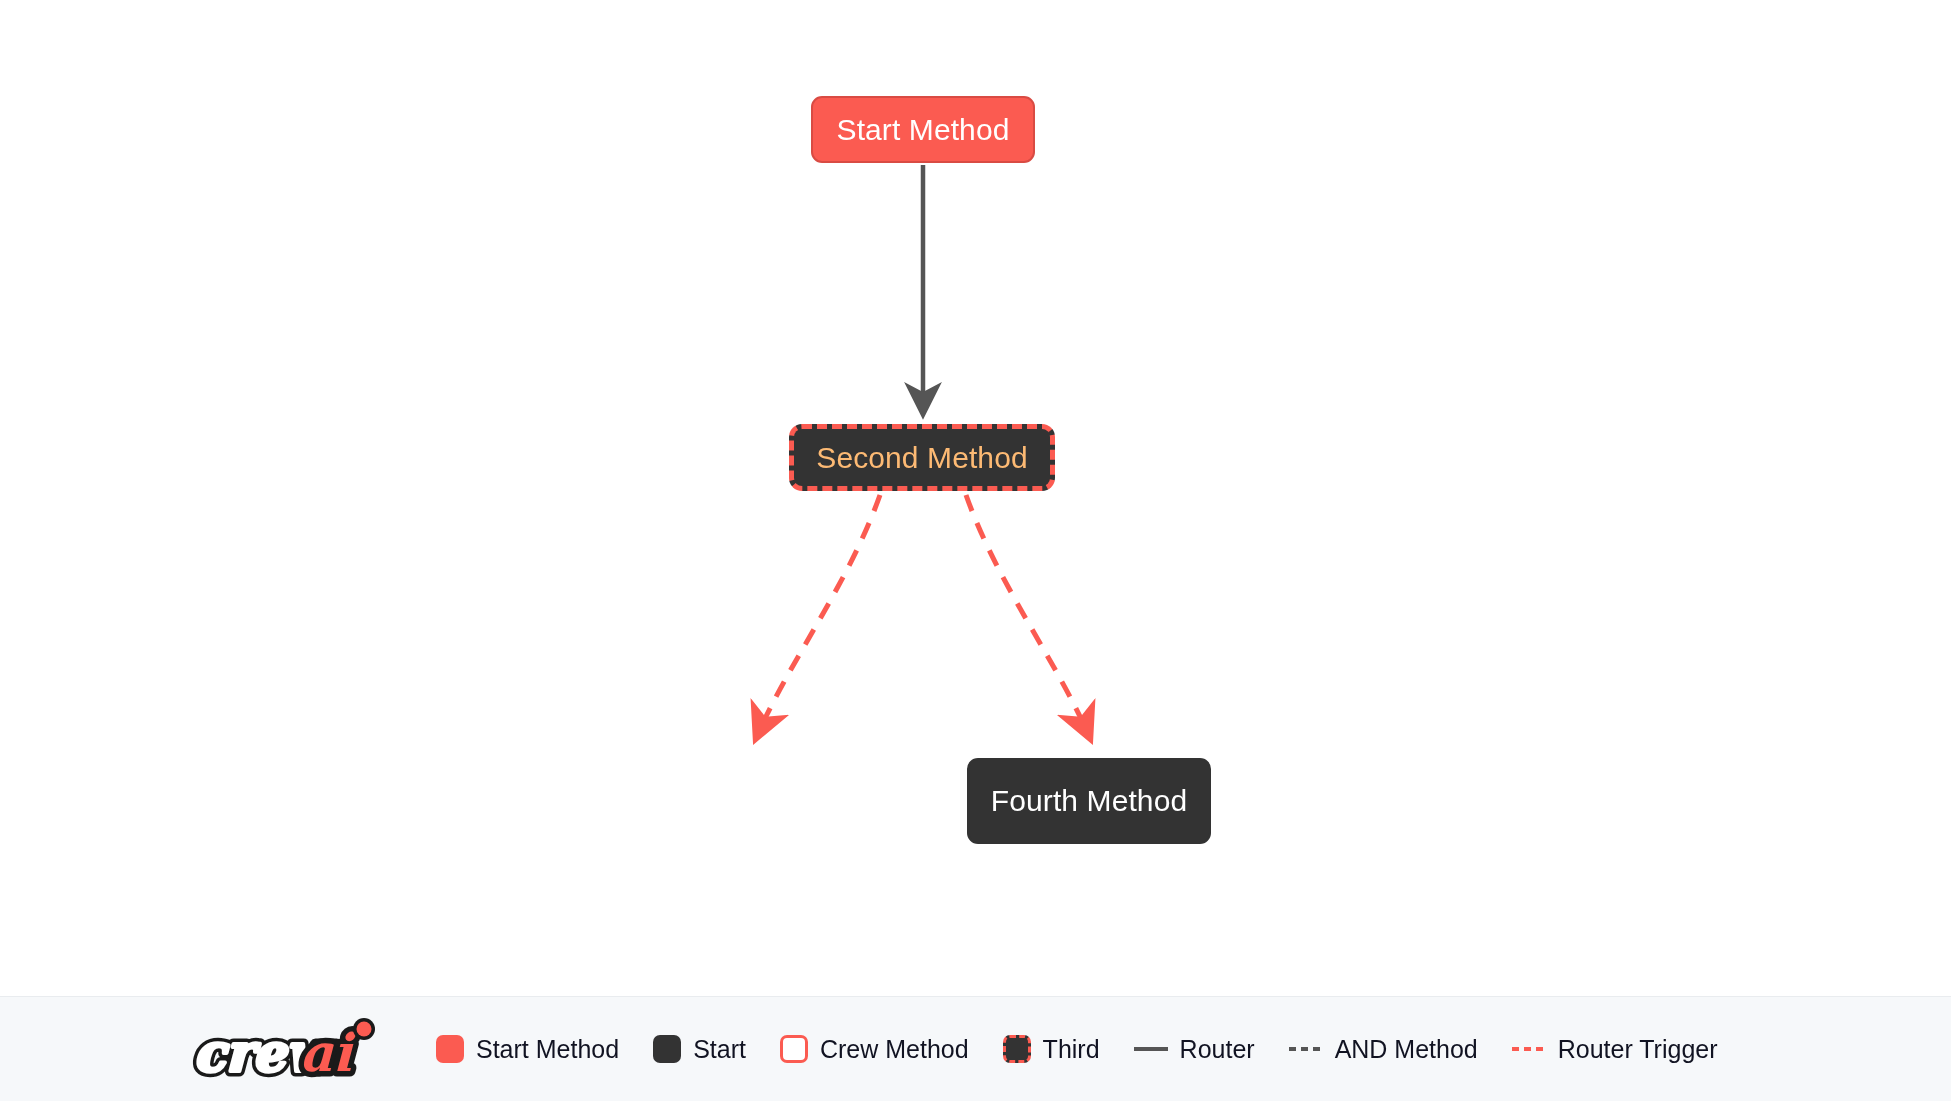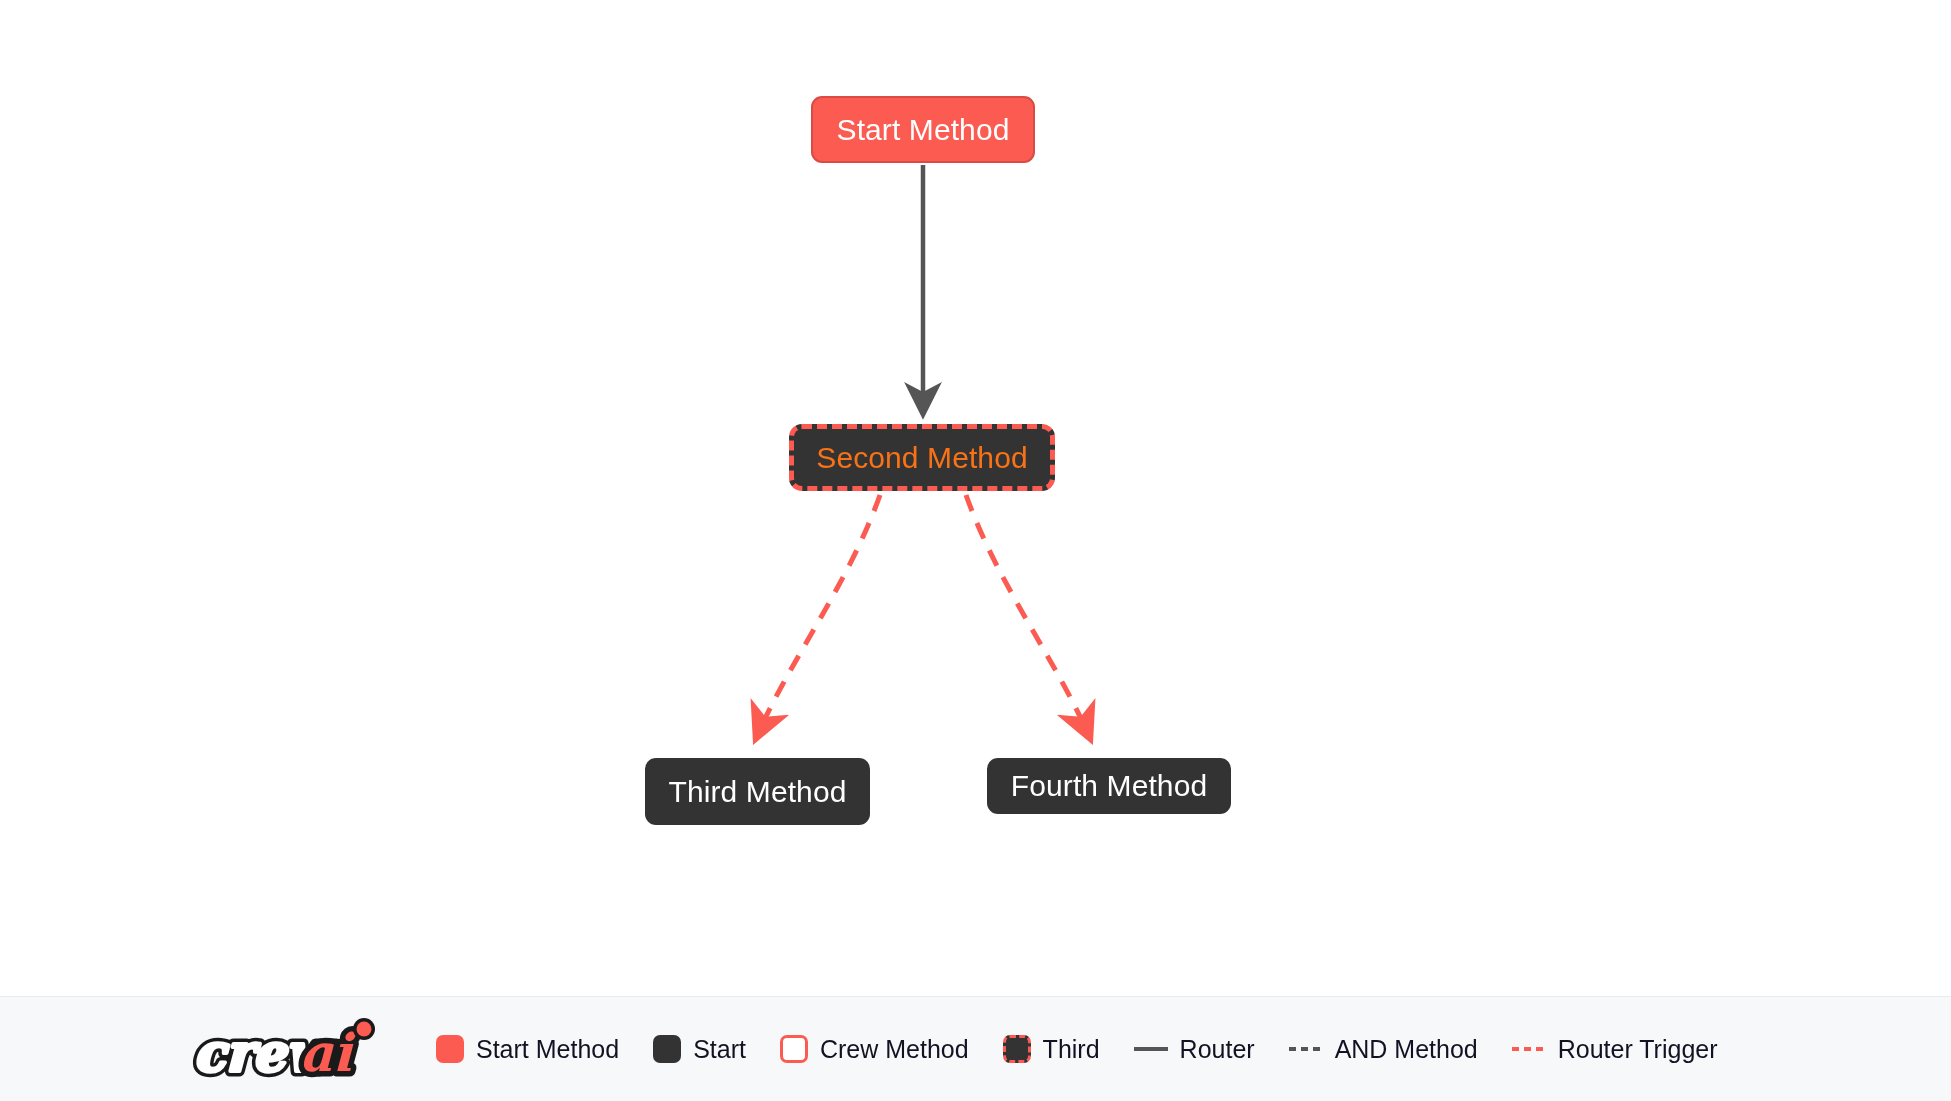--- a/index.html
+++ b/index.html
@@ -71,28 +71,28 @@
     background: #333333;
     border: 2px solid #333333;
     color: #ffffff;
   }
 
   
   .node--router {
     background: #333333;
     border: 5px dashed #FB5B51;
     border-radius: 13px;
-    color: #f97316;
+    color: #fdba74;
   }
 
   
   #node-start-method  { left: 811px;  top: 96px;  width: 224px; height: 67px; }
   #node-second-method { left: 789px;  top: 424px; width: 266px; height: 67px; }
   #node-third-method  { left: 645px;  top: 758px; width: 225px; height: 67px; }
-  #node-fourth-method { left: 967px;  top: 758px; width: 244px; height: 56px; margin-left: 20px; }
+  #node-fourth-method { left: 967px;  top: 758px; width: 244px; height: 86px; }
 
   
   #legend {
     position: absolute;
     left: 0;
     top: 996px;
     width: 1951px;
     height: 105px;
     background: #F6F8FA;
     border-top: 1px solid #E9ECEF;
@@ -170,23 +170,20 @@
     </svg>
 
     <div class="node node--start" id="node-start-method">
       <span class="node-label">Start Method</span>
     </div>
 
     <div class="node node--router" id="node-second-method">
       <span class="node-label">Second Method</span>
     </div>
 
-    <div class="node node--method" id="node-third-method">
-      <span class="node-label">Third Method</span>
-    </div>
 
     <div class="node node--method" id="node-fourth-method">
       <span class="node-label">Fourth Method</span>
     </div>
 
   </div>
 
   <div id="legend">
 
     <svg id="legend-logo" viewBox="0 0 218 72" xmlns="http://www.w3.org/2000/svg">

